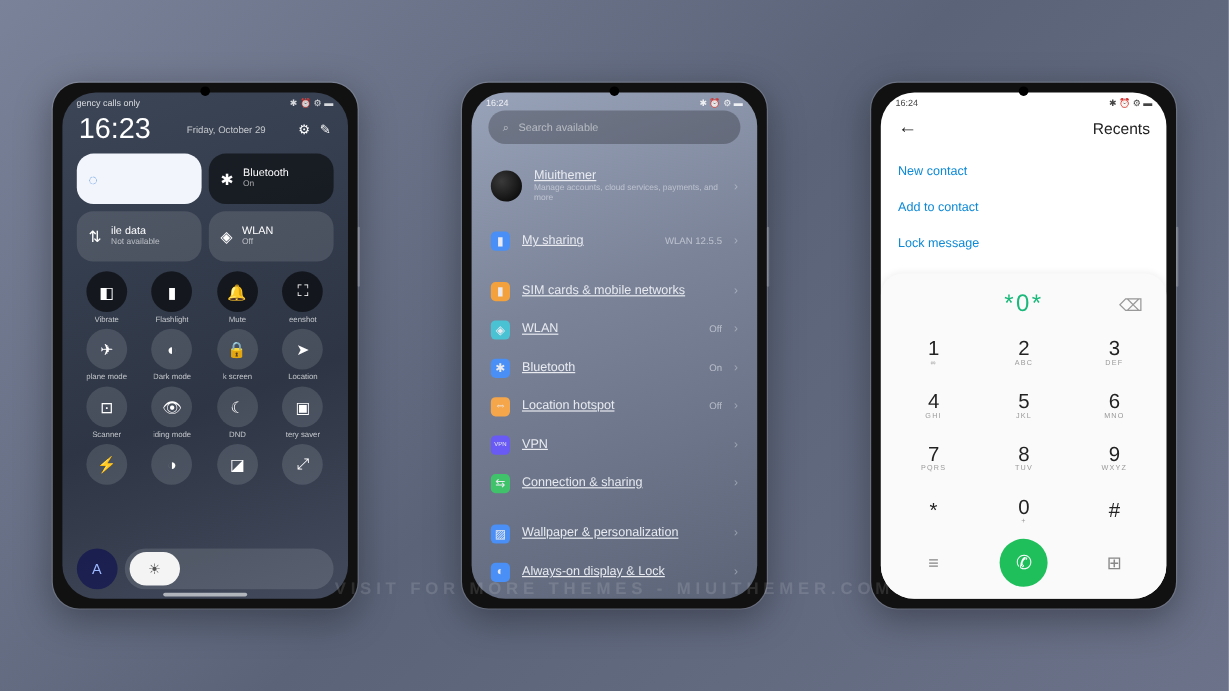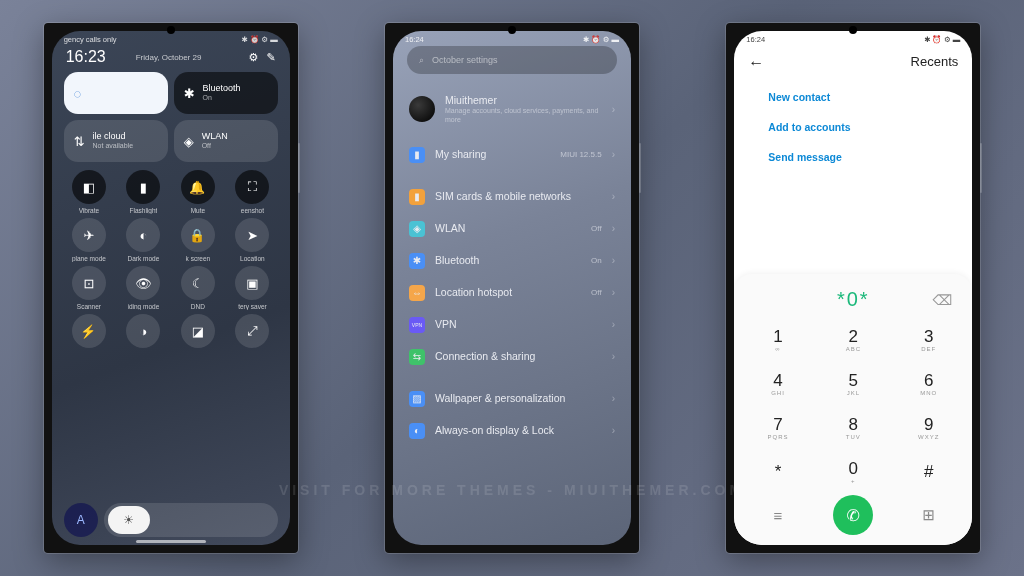--- a/index.html
+++ b/index.html
@@ -8,43 +8,43 @@
   background: linear-gradient(135deg, #7a8299 0%, #5a6378 50%, #6b7289 100%);
   display: flex; justify-content: space-around; align-items: center;
   position: relative;
 }
 .watermark {
   position: absolute; bottom: 78px; left: 0; right: 0; text-align: center;
   color: rgba(255,255,255,0.12); font-size: 14px; letter-spacing: 4px;
   font-weight: 700; pointer-events: none; margin-top: 20px;
 }
 .phone {
-  width: 254px; height: 530px;
-  border-radius: 4px; background: #111;
+  width: 254px; height: 438px;
+  border-radius: 22px; background: #111;
   padding: 8px; position: relative;
   box-shadow: 0 0 0 1px rgba(255,255,255,0.15), 0 8px 30px rgba(0,0,0,0.35);
 }
 .phone::after {
   content:""; position:absolute; right:-2px; top:120px; width:2px; height:50px;
   background: rgba(255,255,255,0.2); border-radius:2px;
 }
 .screen {
   width: 100%; height: 100%; border-radius: 28px; overflow: hidden; position: relative;
 }
 .notch { position: absolute; top: 3px; left: 50%; transform: translateX(-50%);
   width: 8px; height: 8px; background: #000; border-radius: 50%; z-index: 10; }
 
 
 .s1 { background: linear-gradient(160deg,#3b4556 0%,#2e3645 60%,#424a5c 100%); color:#fff; }
 .statusbar { display:flex; justify-content:space-between; align-items:center;
   padding: 4px 12px 2px; font-size: 7.5px; color:rgba(255,255,255,0.8); }
 .s2 .statusbar, .s3 .statusbar { color:#333; }
 .sb-icons { display:flex; gap:3px; align-items:center; }
 .clockrow { display:flex; align-items:center; padding: 2px 14px 6px; gap:8px; }
-.bigclock { font-size: 16px; font-weight: 300; }
+.bigclock { font-size: 24px; font-weight: 300; }
 .clockdate { font-size: 8px; color:rgba(255,255,255,0.7); flex:1;padding-left:22px; }
 .clockicons { display:flex; gap:8px; font-size:11px; }
 .tiles { display:grid; grid-template-columns:1fr 1fr; gap:6px; padding:0 12px; }
 .tile { border-radius: 14px; padding: 10px; height: 42px; display:flex; align-items:center; gap:8px;
   background: rgba(255,255,255,0.12); }
 .tile.white { background:#f2f6fc; color:#3a7fd6; }
 .tile.dark { background:rgba(0,0,0,0.55); }
 .tile-icon { font-size:13px; }
 .tile-txt { display:flex; flex-direction:column; line-height:1.1; }
 .tile-name { font-size:9px; }
@@ -69,36 +69,36 @@
 .s2 { background: linear-gradient(160deg,#98a2b8 0%,#7a8398 40%,#5c6578 100%); color:#e8eaf0; }
 .s2 .statusbar { color:rgba(255,255,255,0.85); }
 .set-title { font-size:20px; padding:10px 16px 10px; color:#1d1f24; font-weight:400; }
 .searchbox { margin:0 14px 10px; height:28px; border-radius:16px; background:rgba(0,0,0,0.25);
   display:flex; align-items:center; padding:0 12px; gap:8px; font-size:9px; color:rgba(255,255,255,0.5); }
 .setrow { display:flex; align-items:center; padding:8px 16px; gap:10px; font-size:10px; }
 .setrow.profile { padding:10px 16px 14px; }
 .seticon { width:16px; height:16px; border-radius:4px; display:flex; align-items:center; justify-content:center; font-size:10px; }
 .avatar { width:26px; height:26px; border-radius:50%; background:radial-gradient(circle at 35% 35%,#3a3a3a,#000); flex-shrink:0; }
 .setmain { flex:1; display:flex; flex-direction:column; line-height:1.25; }
-.setname { font-size:10.5px; }
+.setname { font-size:10.5px;text-decoration:underline; }
 .setsub { font-size:7px; opacity:0.55; }
 .setval { font-size:8px; opacity:0.6; }
 .chev { opacity:0.4; font-size:10px; }
 .gap8 { height:10px; }
 .ic-blue{background:#4a8ff5}.ic-orange{background:#f2a13c}.ic-teal{background:#4ac2d4}
 .ic-bt{background:#4a8ff5}.ic-link{background:#f5a64a}.ic-vpn{background:#6a5af5;font-size:5px}
 .ic-green{background:#3fc26a}.ic-wall{background:#4a8ff5}
 
 
 .s3 { background:#fff; color:#222; }
 .s3 .statusbar { color:#444; }
 .dhead { display:flex; align-items:center; padding:6px 14px; gap:14px; }
 .back { font-size:16px; }
 .dtitle { flex:1; text-align:right; font-size:13px; margin-left:-20px; }
-.dlinks { padding: 6px 34px 0; font-weight: bold; }
+.dlinks { padding: 6px 14px 0; }
 .dlink { color:#0d89d6; font-size:10.5px; padding: 9px 0; }
 .dialpad { position:absolute; bottom:0; left:0; right:0; background:#fafafa;
   border-top-left-radius:18px; border-top-right-radius:18px; padding:10px 6px 6px;
   box-shadow: 0 -1px 6px rgba(0,0,0,0.06); }
 .dialedrow { display:flex; align-items:center; justify-content:center; position:relative; padding:4px 10px 6px; }
 .dialed { font-size:20px; color:#1ab87a; letter-spacing:2px; }
 .bksp { position:absolute; right:14px; color:#999; font-size:14px; }
 .keys { display:grid; grid-template-columns:repeat(3,1fr); }
 .key { display:flex; flex-direction:column; align-items:center; justify-content:center;
   height:44px; }
@@ -134,21 +134,21 @@
       <div class="tile dark">
         <span class="tile-icon">✱</span>
         <span class="tile-txt">
             <span class="tile-name">Bluetooth</span>
             <span class="tile-sub">On</span>
           </span>
       </div>
       <div class="tile">
         <span class="tile-icon">⇅</span>
         <span class="tile-txt">
-            <span class="tile-name">ile cloud</span>
+            <span class="tile-name">ile data</span>
             <span class="tile-sub">Not available</span>
           </span>
       </div>
       <div class="tile">
         <span class="tile-icon">◈</span>
         <span class="tile-txt">
             <span class="tile-name">WLAN</span>
             <span class="tile-sub">Off</span>
           </span>
       </div>
@@ -231,37 +231,37 @@
 
 <div class="phone">
   <div class="notch"></div>
   <div class="screen s2">
     <div class="statusbar">
       <span>16:24</span>
       <span class="sb-icons">✱ ⏰ ⚙ ▬</span>
     </div>
     <div class="searchbox">
       <span>⌕</span>
-      <span>October settings</span>
+      <span>Search available</span>
     </div>
     <div class="setrow profile">
       <div class="avatar"></div>
       <div class="setmain">
         <span class="setname">Miuithemer</span>
         <span class="setsub">Manage accounts, cloud services, payments, and more</span>
       </div>
       <span class="chev">›</span>
     </div>
     <div id="setrows">
         <div class="setrow">
           <div class="seticon ic-blue">▮</div>
           <div class="setmain">
             <span class="setname">My sharing</span>
           </div>
-          <span class="setval">MIUI 12.5.5</span>
+          <span class="setval">WLAN 12.5.5</span>
           <span class="chev">›</span>
         </div>
         <div class="gap8"></div>
         <div class="setrow">
           <div class="seticon ic-orange">▮</div>
           <div class="setmain">
             <span class="setname">SIM cards &amp; mobile networks</span>
           </div>
           <span class="chev">›</span>
         </div>
@@ -328,22 +328,22 @@
     <div class="statusbar">
       <span>16:24</span>
       <span class="sb-icons">✱ ⏰ ⚙ ▬</span>
     </div>
     <div class="dhead">
       <span class="back">←</span>
       <span class="dtitle">Recents</span>
     </div>
     <div class="dlinks" id="dlinks">
         <div class="dlink">New contact</div>
-        <div class="dlink">Add to accounts</div>
-        <div class="dlink">Send message</div>
+        <div class="dlink">Add to contact</div>
+        <div class="dlink">Lock message</div>
       </div>
     <div class="dialpad">
       <div class="dialedrow">
         <span class="dialed">*0*</span>
         <span class="bksp">⌫</span>
       </div>
       <div class="keys" id="keys">
           <div class="key">
             <div class="keyn">1</div>
             <div class="keyl">∞</div>

